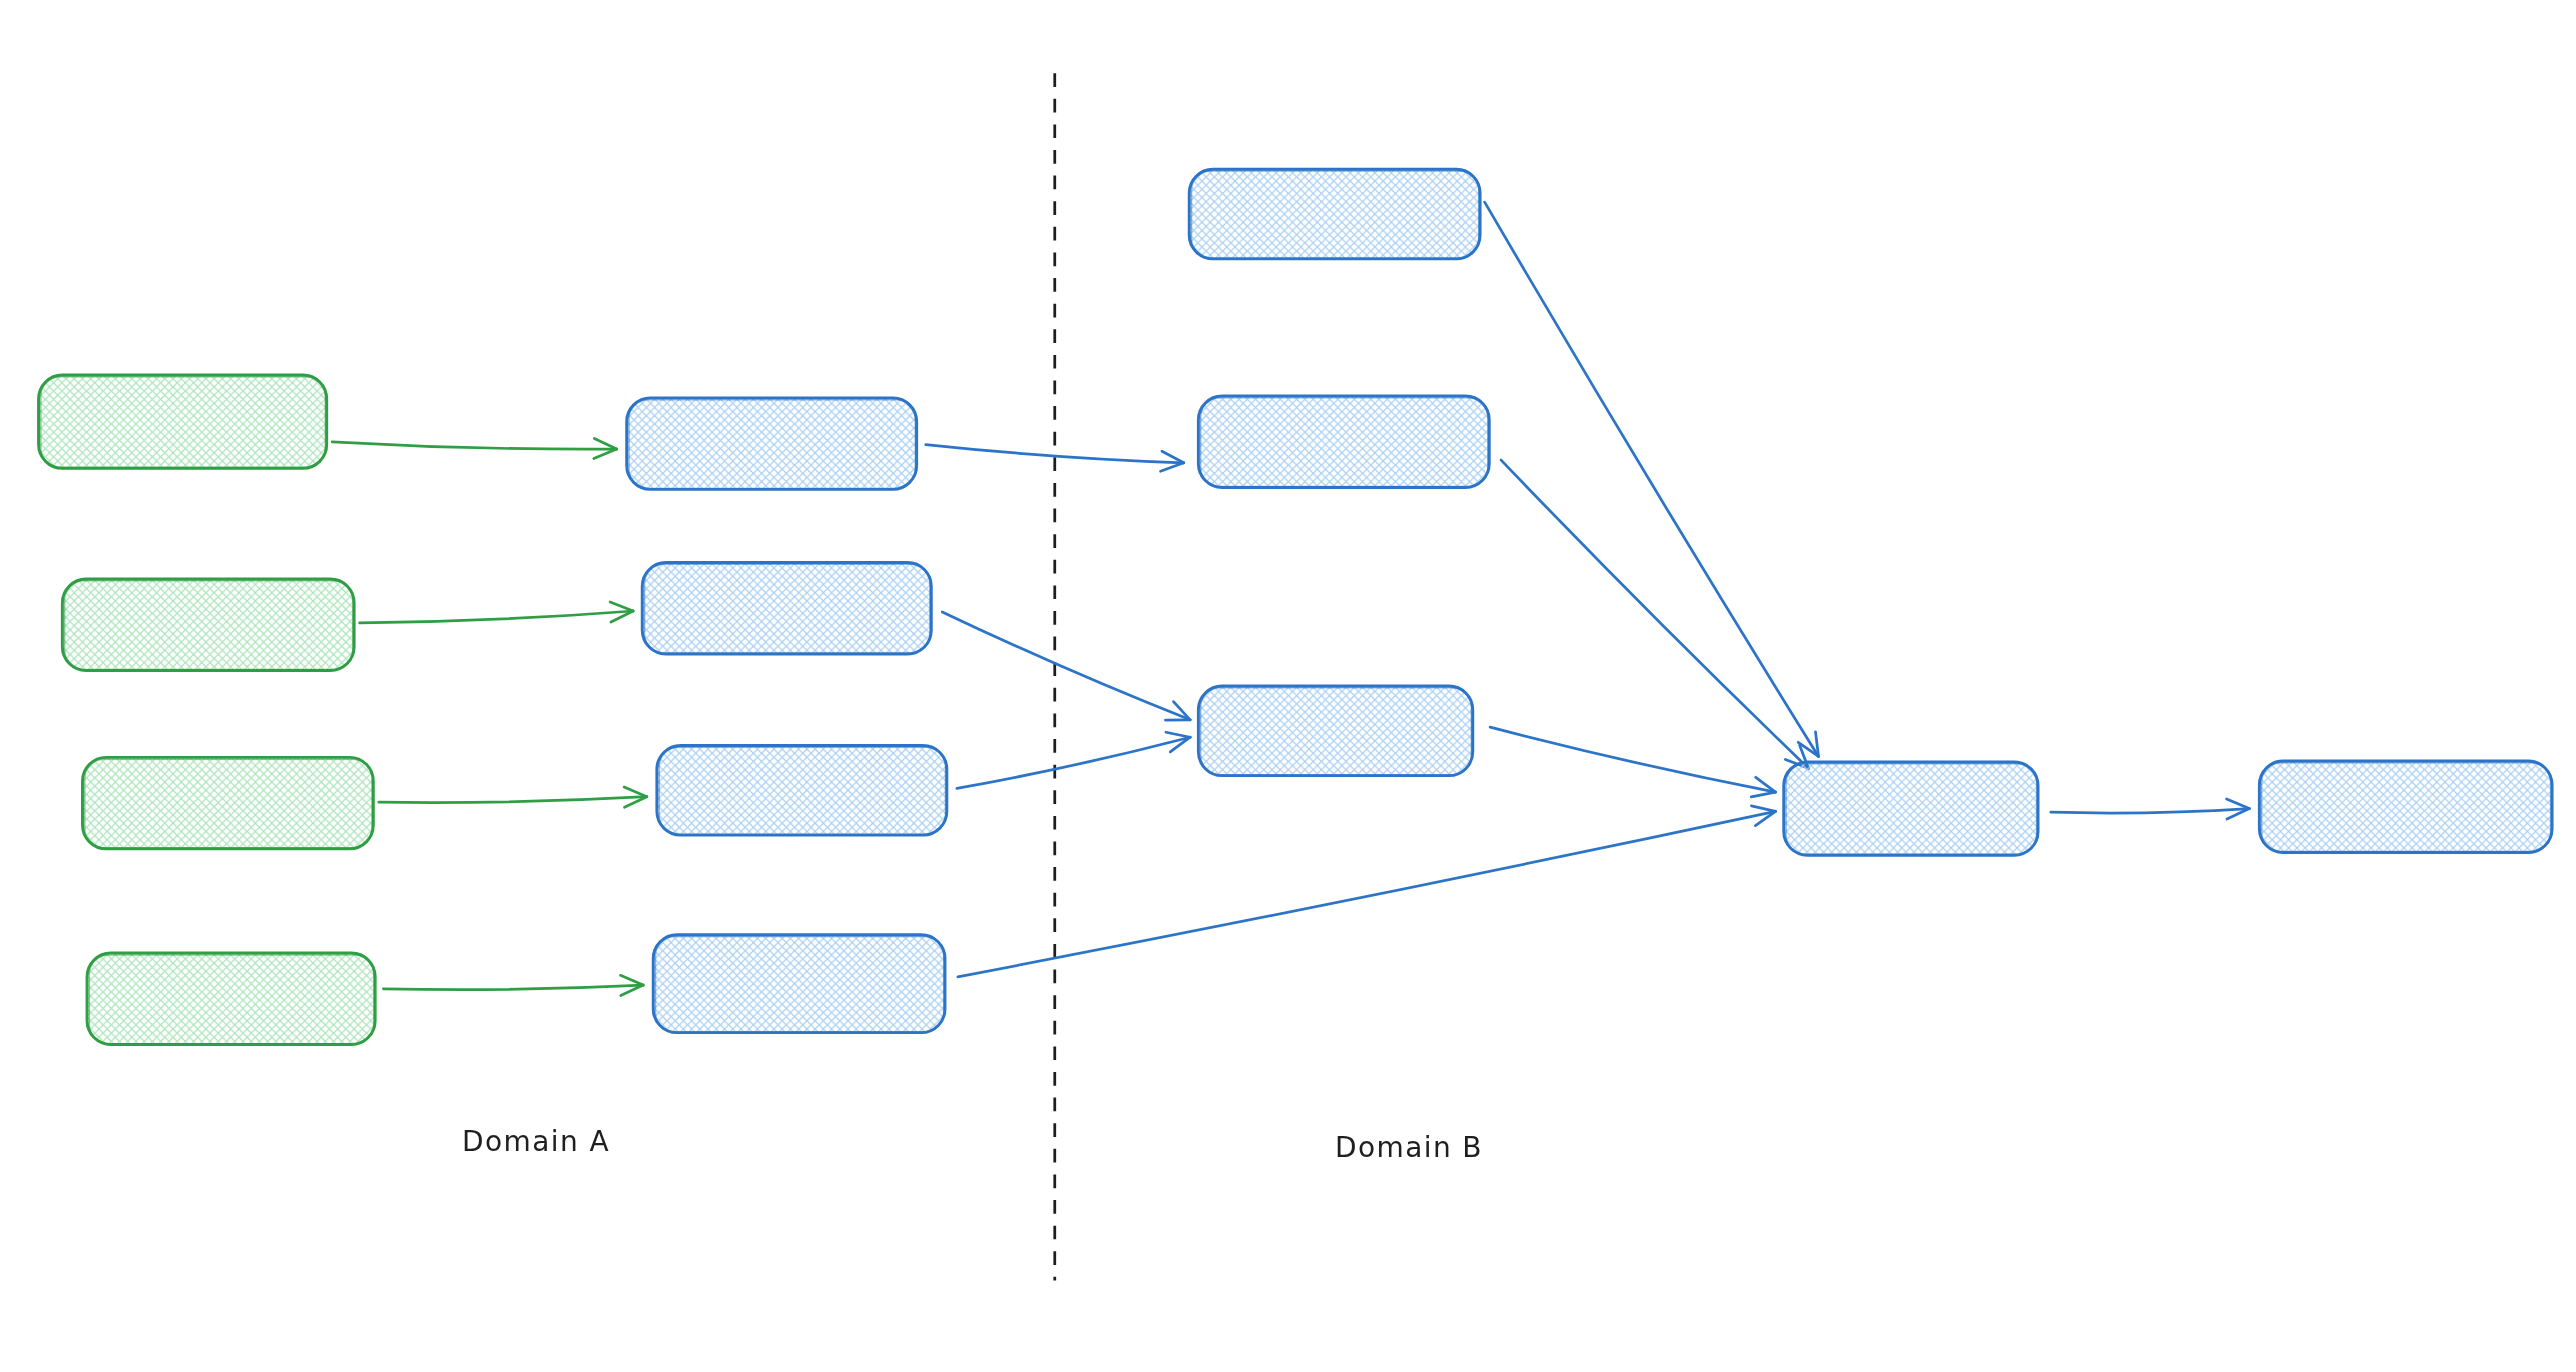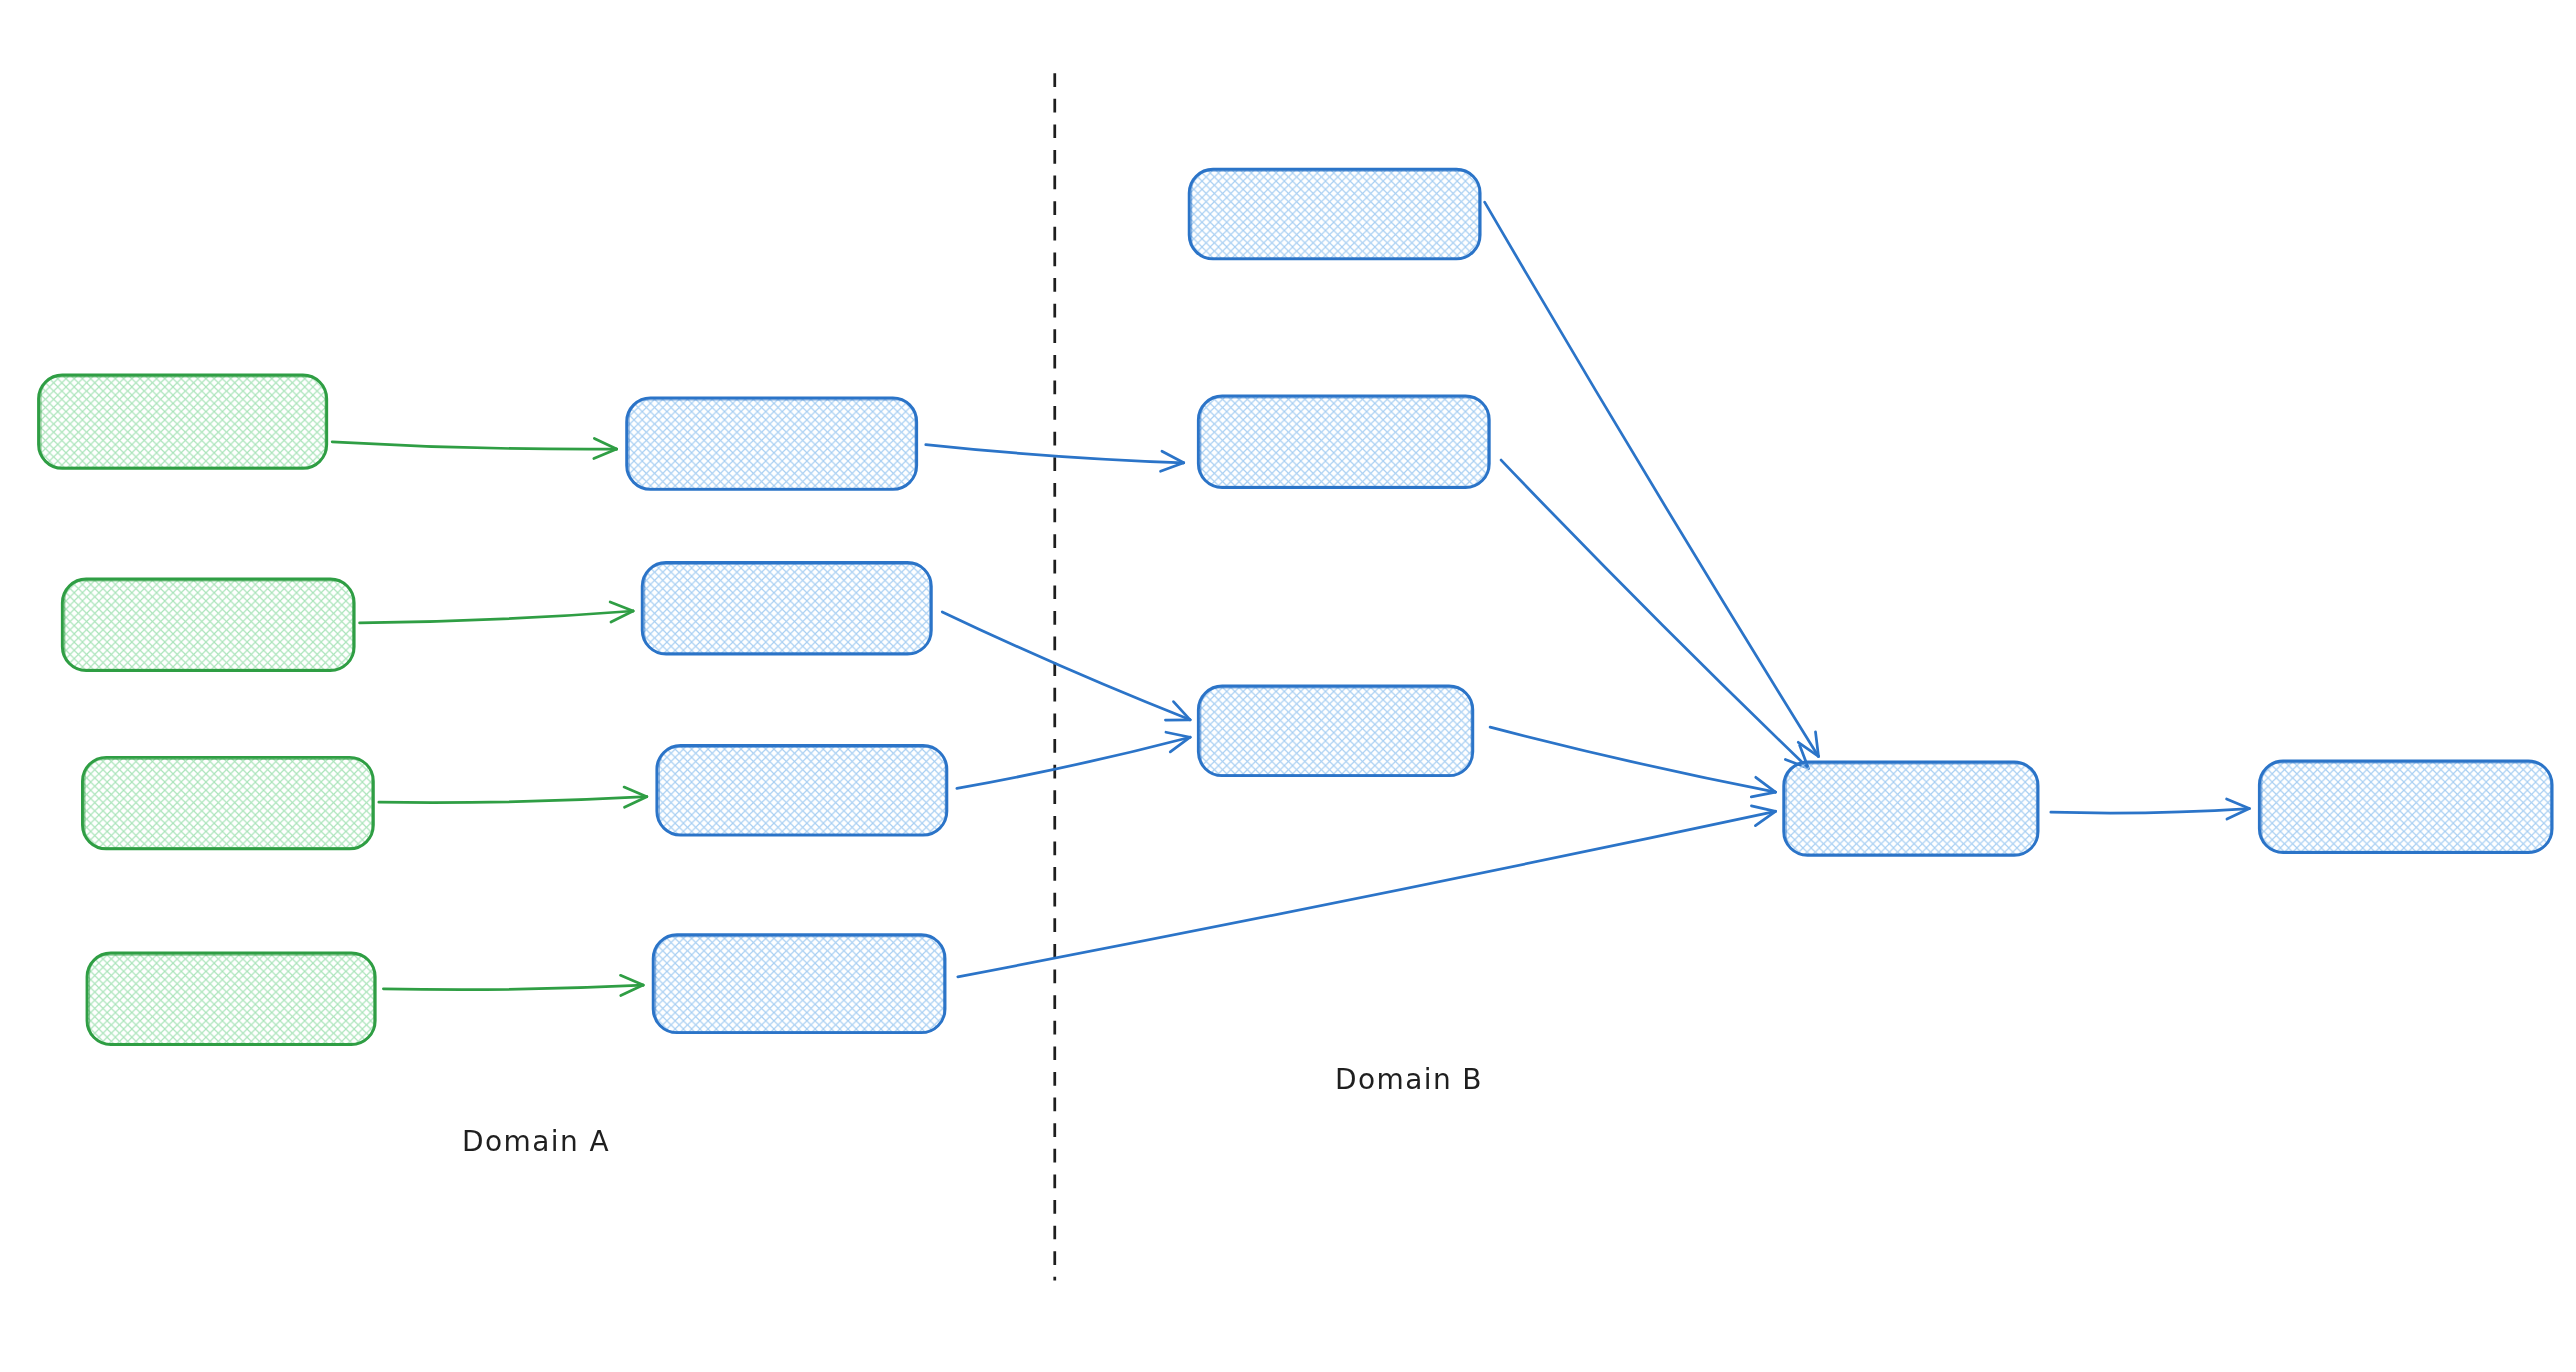--- a/index.html
+++ b/index.html
@@ -28,21 +28,21 @@
     transform: translateX(-50%);
     font-family: "DejaVu Sans", sans-serif;
     font-size: 28px;
     font-weight: 500;
     letter-spacing: 1.4px;
     color: #1f1f1f;
     white-space: nowrap;
     user-select: none;
   }
   .domain-label.a { left: 536px; top: 1125px; }
-  .domain-label.b { left: 1409px; top: 1063px; }
+  .domain-label.b { left: 1409px; top: 1131px; }
 </style>
 </head>
 <body>
 
 <div class="canvas">
   <svg id="diagram-svg" viewBox="0 0 2816 1500" xmlns="http://www.w3.org/2000/svg">
     <defs id="diagram-defs">
         <pattern id="hatch-green" width="9" height="9" patternUnits="userSpaceOnUse">
           <path d="M-2 2 L2 -2 M0 9 L9 0 M7 11 L11 7" stroke="#aae4ba" stroke-width="1.3" fill="none"></path>
           <path d="M-2 7 L2 11 M0 0 L9 9 M7 -2 L11 2" stroke="#aae4ba" stroke-width="1.3" fill="none"></path>

